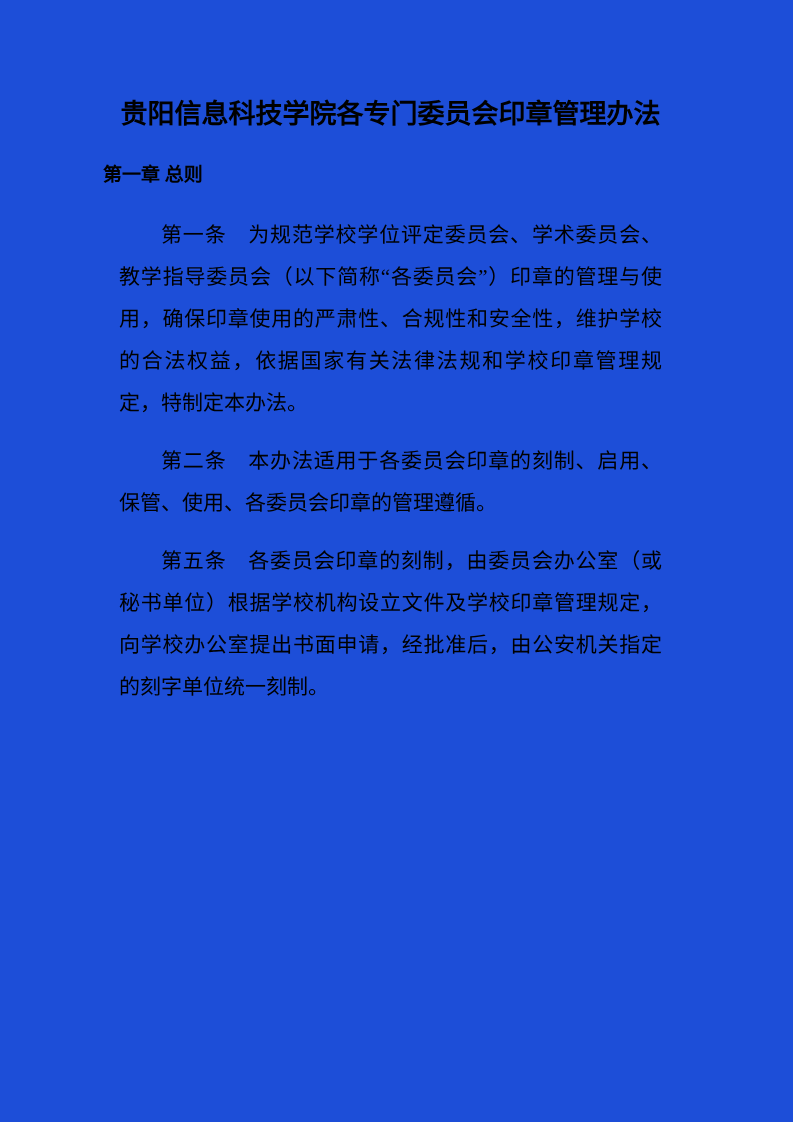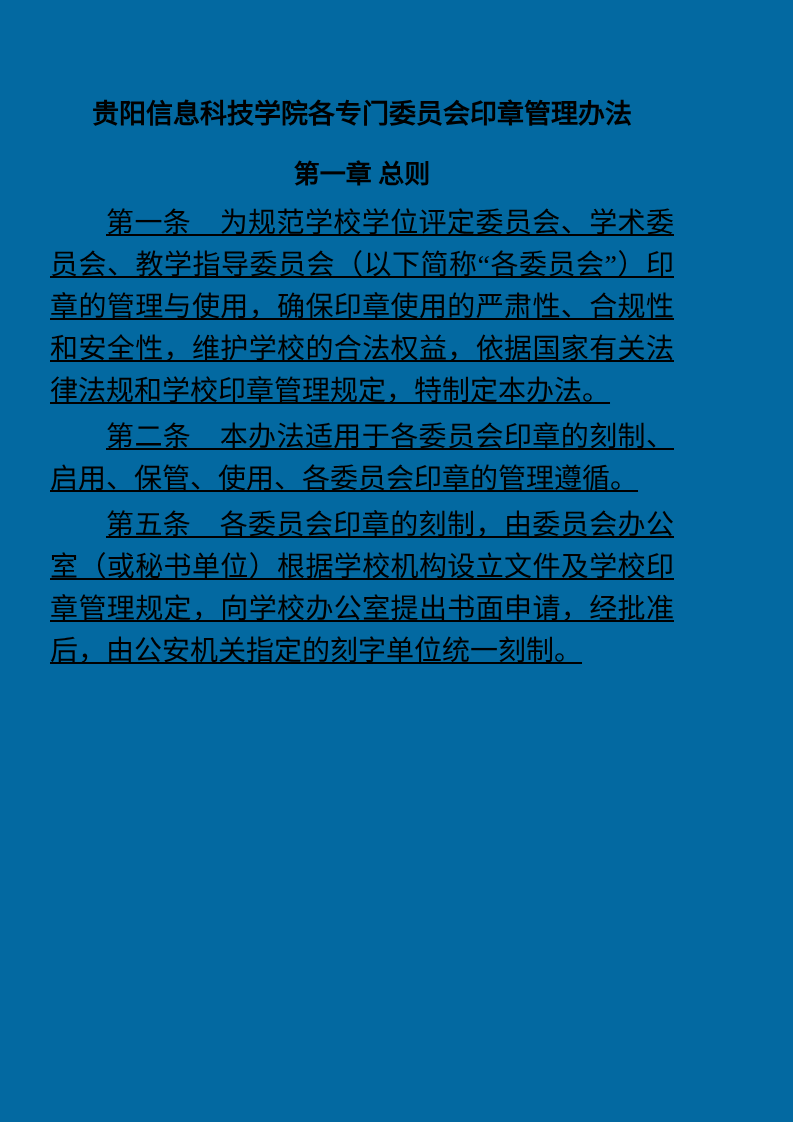--- a/index.html
+++ b/index.html
@@ -5,54 +5,52 @@
   html, body {
     margin: 0;
     padding: 0;
     background: #ffffff;
   }
   .page {
     position: relative;
     width: 793px;
     height: 1122px;
     margin: 0 auto;
-    background: #0369a1;
+    background: #1d4ed8;
     color: #000000;
     box-sizing: border-box;
-    padding: 90px 115px 0 46px;
+    padding: 90px 115px 0 103px;
     overflow: hidden;
     font-family: "Liberation Serif", "DejaVu Serif", serif;
   }
   .doc-title {
     margin: 0 0 14px 0;
     font-family: "Liberation Sans", "DejaVu Sans", sans-serif;
     font-size: 27px;
     font-weight: 700;
     line-height: 48px;
     text-align: center;
     letter-spacing: 0px;
     white-space: nowrap;
   }
   .chapter {
     margin: 0;
-    font-size: 26px;
+    font-size: 19px;
     font-weight: 700;
     line-height: 46px;
-    text-align: center;
     font-family: "Liberation Serif", "DejaVu Serif", serif;
   }
   .para {
-    margin: 4px;
-    font-size: 28px;
+    margin: 16px;
+    font-size: 21px;
     font-weight: 400;
     line-height: 42px;
     text-align: justify;
     text-indent: 2em;
     font-family: "Liberation Serif", "DejaVu Serif", serif;
-    text-decoration: underline;
   }
 </style>
 </head>
 <body>
 
 <div class="page">
   <h1 class="doc-title">贵阳信息科技学院各专门委员会印章管理办法</h1>
 
   <h2 class="chapter">第一章 总则</h2>
 

